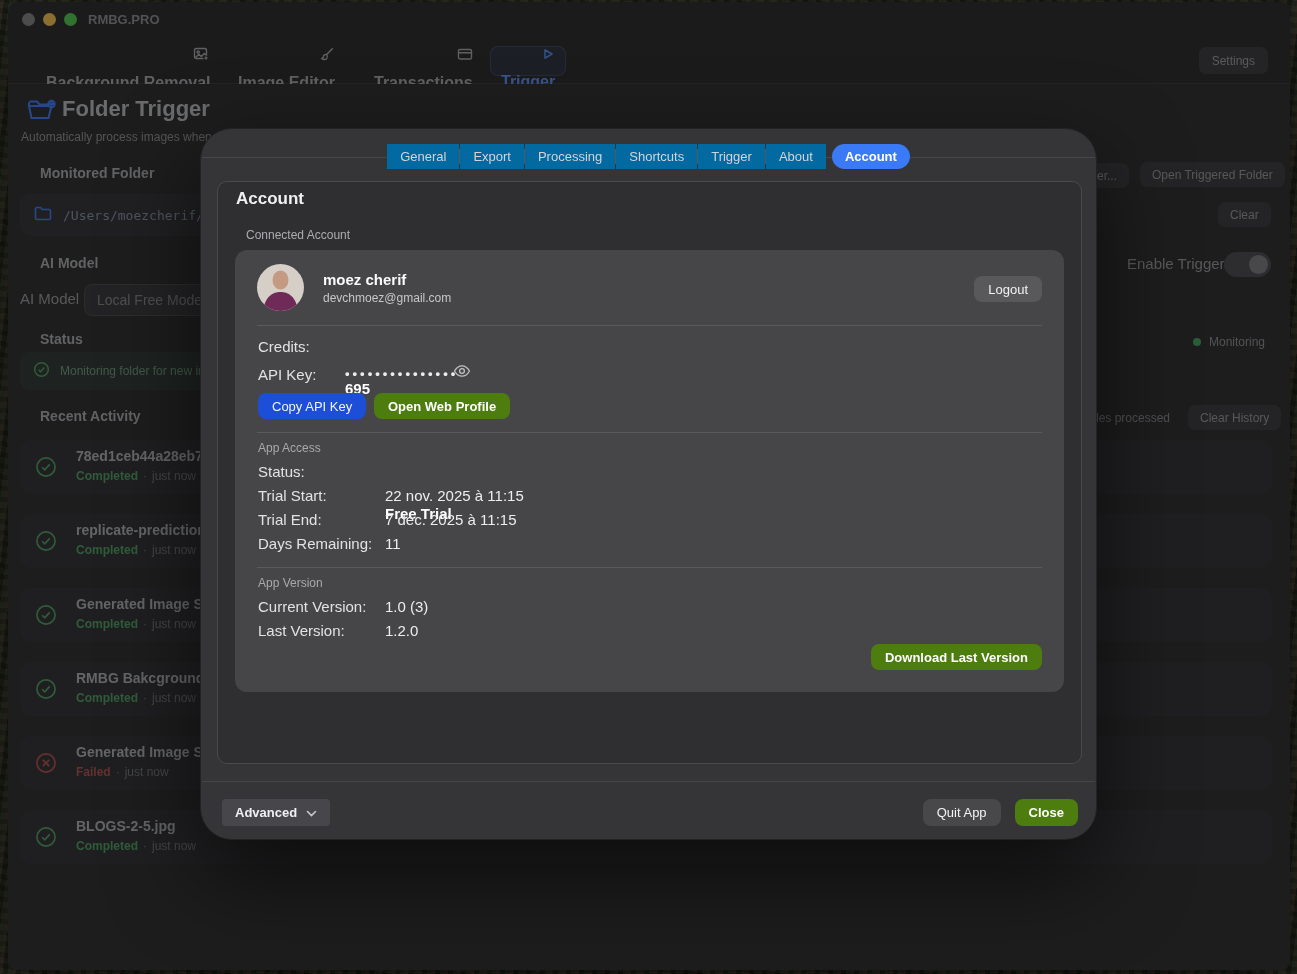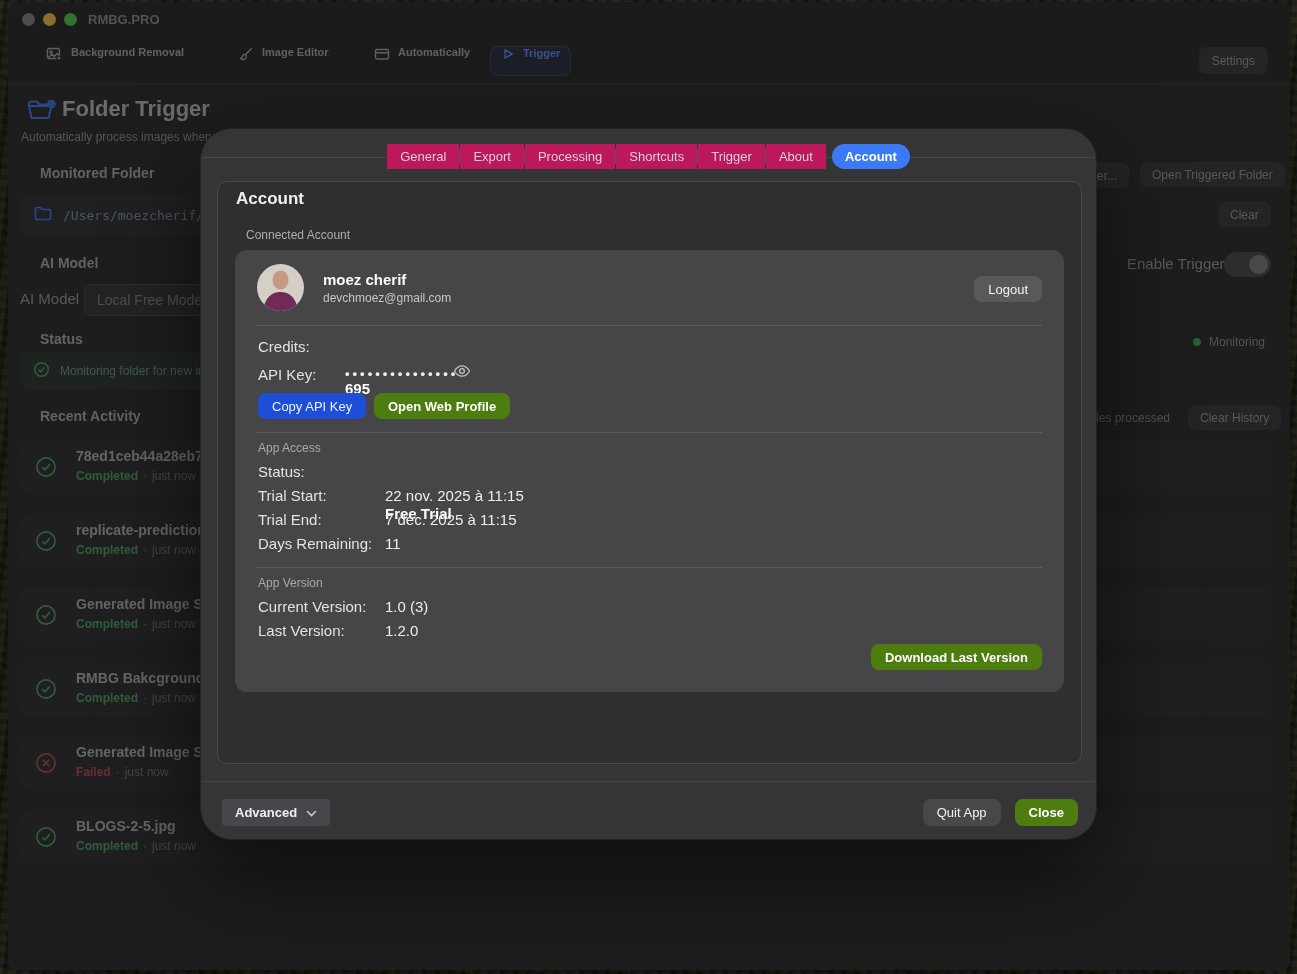--- a/index.html
+++ b/index.html
@@ -21,22 +21,22 @@
   }
   .titlebar { position:absolute; left:0; top:0; right:0; height:36px; background:#29292b; }
   .lights { position:absolute; left:14px; top:11px; display:flex; gap:8px; }
   .light { width:13px; height:13px; border-radius:50%; }
   .light.close { background:#828284; }
   .light.min   { background:#f5bf4f; }
   .light.max   { background:#53c64f; }
   .win-title { position:absolute; left:80px; top:10px; font-size:13px; font-weight:bold; color:#8c8c90; }
 
   .navbar { position:absolute; left:0; top:36px; right:0; height:46px; border-bottom:1px solid #3a3a3c; background:#29292b; }
-  .nav-item { position:absolute; top:8px; height:30px; display:flex; align-items:flex-start; gap:8px;
-              color:#a6a6aa; font-size:11px; font-weight:600; padding:0 10px; border-radius:8px; }
+  .nav-item { position:absolute; top:8px; height:30px; display:flex; align-items:flex-end; gap:8px;
+              color:#a6a6aa; font-size:16px; font-weight:600; padding:0 10px; border-radius:8px;flex-direction:column; }
   .nav-item svg { flex:0 0 auto; }
   .nav-item.active { color:#5a8df2; background:rgba(86,132,245,.10); border:1px solid rgba(120,150,240,.18); }
   .settings-btn { position:absolute; right:22px; top:9px; height:27px; padding:0 13px; border-radius:7px;
                   background:#39393c; color:#9b9b9f; font-size:12px; display:flex; align-items:center; }
 
   .content { position:absolute; inset:82px 0 0 0; background:#2c2c2e; }
   .page-icon { position:absolute; left:19px; top:14px; color:#3d7bf0; }
   .page-title { position:absolute; left:54px; top:12px; font-size:22px; font-weight:bold; color:#b9bbbe; }
   .page-sub { position:absolute; left:13px; top:46px; font-size:12px; color:#919195; white-space:nowrap; }
   .sec-label { position:absolute; font-size:14px; font-weight:bold; color:#a7a9ac;margin-left:20px; }
@@ -68,21 +68,21 @@
   .mon-txt { font-size:12px; color:#8b8d90; }
   .files-txt { position:absolute; left:1082px; top:327px; font-size:12px; color:#87898c; }
 
   .dim { position:absolute; inset:0; background:rgba(10,10,11,.45); }
 
   
   .modal { position:absolute; left:200px; top:128px; width:897px; height:712px; background:#353538;
            border-radius:32px; box-shadow:0 35px 90px rgba(0,0,0,.6); border:1px solid #232325; }
   .modal-rule { position:absolute; left:1px; right:1px; top:28px; height:1px; background:#47474a; }
   .tabs { position:absolute; left:0; right:0; top:15px; display:flex; justify-content:center; align-items:center; }
-  .tab { font-size:13px; color:#d4d4d6; padding:5px 13px; background:#be185d; white-space:nowrap; }
+  .tab { font-size:13px; color:#d4d4d6; padding:5px 13px; background:#0369a1; white-space:nowrap; }
   .tab.active { background:#3b7af7; color:#fff; border-radius:14px; font-weight:600; margin-left:6px; }
   .tab-sep { width:1px; height:15px; background:#57575b; }
 
   .panel { position:absolute; left:16px; top:52px; width:865px; height:583px; background:#2f2f32;
            border:1px solid #4a4a4d; border-radius:10px; }
   .acct-title { position:absolute; left:18px; top:7px; font-size:17px; font-weight:bold; color:#f0f0f2; }
   .sub-label { position:absolute; font-size:12px; color:#adadb0; }
   .bigcard { position:absolute; left:17px; top:68px; width:829px; height:442px; background:#464649; border-radius:12px; }
 
   .avatar { position:absolute; left:22px; top:14px; width:47px; height:47px; border-radius:50%; overflow:hidden; }
@@ -137,21 +137,21 @@
             <path d="M13.8 2.2 l-6.2 6.4"></path>
             <path d="M7.6 8.6c-1.7-.4-3.1.6-3.2 2-.1 1-.6 1.6-1.6 1.9 1.2 1.3 3.9 1.5 5-.2.8-1.2.6-2.8-.2-3.7z"></path>
           </svg></span>
       <span>Image Editor</span>
     </div>
     <div class="nav-item" style="left:356px">
       <span><svg width="16" height="16" viewBox="0 0 16 16" fill="none" stroke="#a6a6aa" stroke-width="1.4">
             <rect x="1.5" y="3.5" width="13" height="9.5" rx="1.6"></rect>
             <path d="M1.5 6.8h13"></path>
           </svg></span>
-      <span>Automatically</span>
+      <span>Transactions</span>
     </div>
     <div class="nav-item active" style="left:482px">
       <span><svg width="14" height="14" viewBox="0 0 14 14" fill="none" stroke="#5a8df2" stroke-width="1.5" stroke-linejoin="round">
             <path d="M4 2.8 L11 7 L4 11.2 Z"></path>
           </svg></span>
       <span>Trigger</span>
     </div>
     <div class="settings-btn">
       <span>Settings</span>
     </div>

